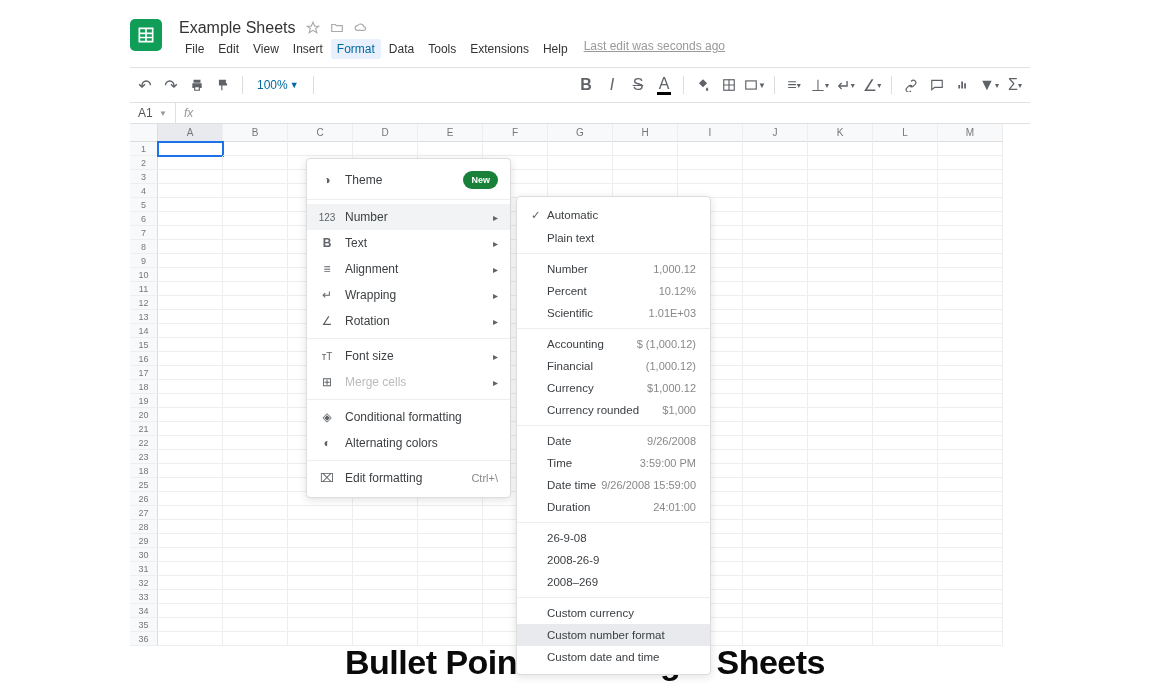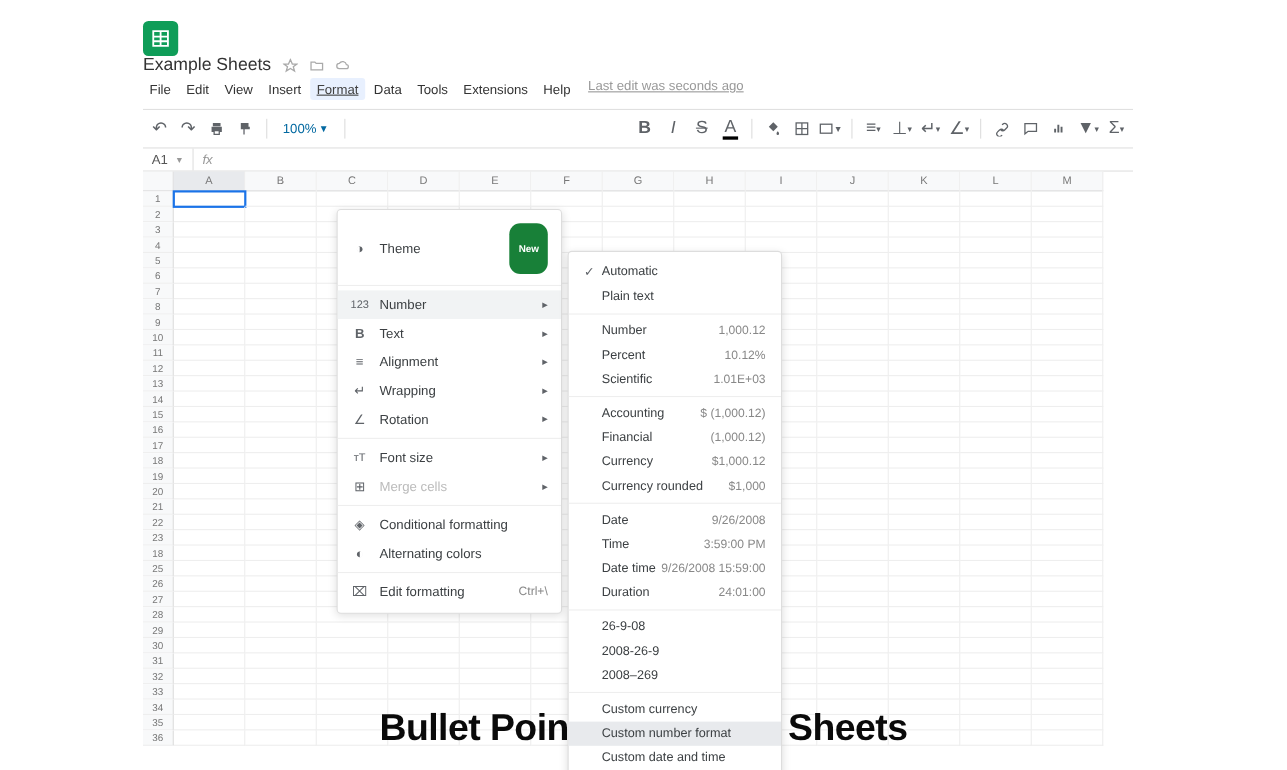--- a/index.html
+++ b/index.html
@@ -1,26 +1,26 @@
 <!DOCTYPE html>
 <html><head>
 <meta charset="utf-8">
 <style>
 * { margin: 0; padding: 0; box-sizing: border-box; }
 body { font-family: Arial, sans-serif; background: #fff; width: 1170px; height: 700px; overflow: hidden; position: relative; }
 .app { position: absolute; left: 130px; top: 15px; width: 900px; }
-.header { display: flex; align-items: flex-start; gap: 0; padding: 4px 0; flex-direction: column; }
+.header { display: flex; align-items: flex-start; gap: 17px; padding: 4px 0; }
 .logo { width: 32px; height: 32px; background: #0f9d58; border-radius: 5px; display: flex; align-items: center; justify-content: center; color: #fff; }
 .logo svg { width: 20px; height: 20px; fill: #fff; }
 .title-row { display: flex; align-items: center; gap: 10px; }
 .title { font-size: 16px; color: #333; }
 .title-ic { color: #aaa; width: 14px; height: 14px; display: inline-flex; }
 .menus { display: flex; gap: 2px; margin-top: 2px; font-size: 12px; color: #333; }
 .menu-item { padding: 3px 6px; border-radius: 3px; cursor: pointer; }
-.menu-item.active { background: #e8f0fe; color: #404040; text-decoration: underline; }
+.menu-item.active { background: #e8f0fe; color: #0369a1; }
 .last-edit { color: #999; font-size: 12px; text-decoration: underline; margin-left: 8px; }
 .toolbar { border-top: 1px solid #e0e0e0; border-bottom: 1px solid #e0e0e0; padding: 6px 4px; display: flex; align-items: center; gap: 4px; margin-top: 4px; }
 .tb-ic { width: 22px; height: 22px; display: flex; align-items: center; justify-content: center; color: #5f6368; cursor: pointer; }
 .tb-sep { width: 1px; height: 18px; background: #ddd; margin: 0 4px; }
 .zoom { font-size: 12px; color: #0369a1; padding: 0 6px; display: flex; align-items: center; gap: 2px; }
 .name-box { display: flex; align-items: center; border-bottom: 1px solid #e0e0e0; }
 .nb-cell { width: 46px; padding: 3px 8px; font-size: 12px; color: #555; border-right: 1px solid #e0e0e0; display: flex; justify-content: space-between; align-items: center; }
 .fx { padding: 0 8px; font-size: 12px; font-style: italic; color: #999; }
 .grid { display: flex; }
 .row-hdrs { width: 28px; }
@@ -34,21 +34,21 @@
 .cell { width: 65px; height: 14px; border-right: 1px solid #eee; border-bottom: 1px solid #eee; }
 .cell.sel { outline: 2px solid #1a73e8; outline-offset: -1px; }
 .corner { height: 18px; background: #f8f9fa; border-right: 1px solid #ddd; border-bottom: 1px solid #ddd; }
 .format-menu { position: absolute; left: 148px; top: 34px; width: 205px; background: #fff; border: 1px solid #ddd; border-radius: 4px; box-shadow: 0 2px 8px rgba(0,0,0,0.12); z-index: 10; padding: 6px 0; }
 .menu-row { display: flex; align-items: center; padding: 6px 12px; font-size: 12px; color: #3c4043; cursor: pointer; gap: 10px; }
 .menu-row.hl { background: #f1f3f4; }
 .menu-ic { width: 16px; color: #5f6368; display: flex; justify-content: center; }
 .menu-label { flex: 1; }
 .menu-arrow { color: #5f6368; font-size: 10px; }
 .menu-shortcut { color: #888; font-size: 11px; }
-.menu-badge { background: #188038; color: #fff; font-size: 9px; padding: 18px 8px; border-radius: 10px; font-weight: bold; }
+.menu-badge { background: #188038; color: #fff; font-size: 9px; padding: 4px 8px; border-radius: 10px; font-weight: bold; }
 .menu-sep { height: 1px; background: #eee; margin: 4px 0; }
 .menu-row.dis { color: #bbb; }
 .submenu { position: absolute; left: 358px; top: 72px; width: 195px; background: #fff; border: 1px solid #ddd; border-radius: 4px; box-shadow: 0 2px 8px rgba(0,0,0,0.12); z-index: 11; padding: 6px 0; }
 .sub-row { display: flex; align-items: center; padding: 5px 14px; font-size: 11.5px; color: #3c4043; cursor: pointer; }
 .sub-row.hl { background: #e8eaed; }
 .sub-check { width: 16px; color: #5f6368; }
 .sub-label { flex: 1; }
 .sub-val { color: #888; font-size: 11px; }
 .caption { position: absolute; bottom: 18px; left: 0; width: 1170px; text-align: center; font-size: 34px; font-weight: 700; color: #0a0a0a; letter-spacing: -0.5px; }
 </style>

